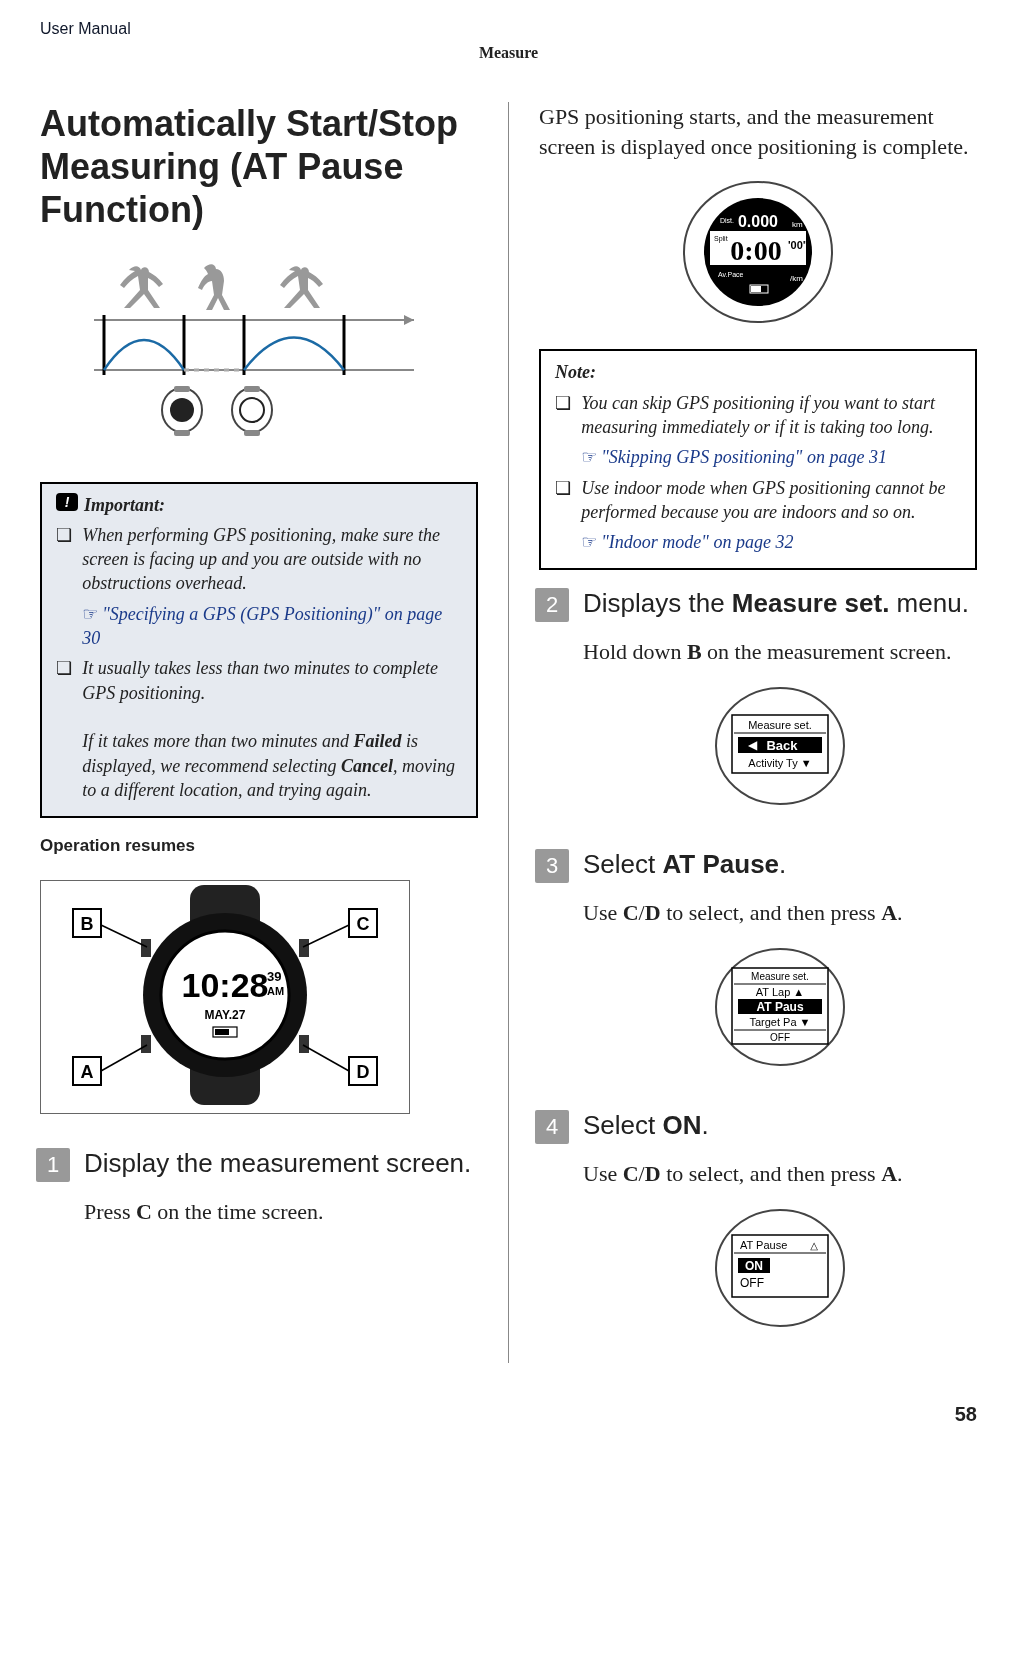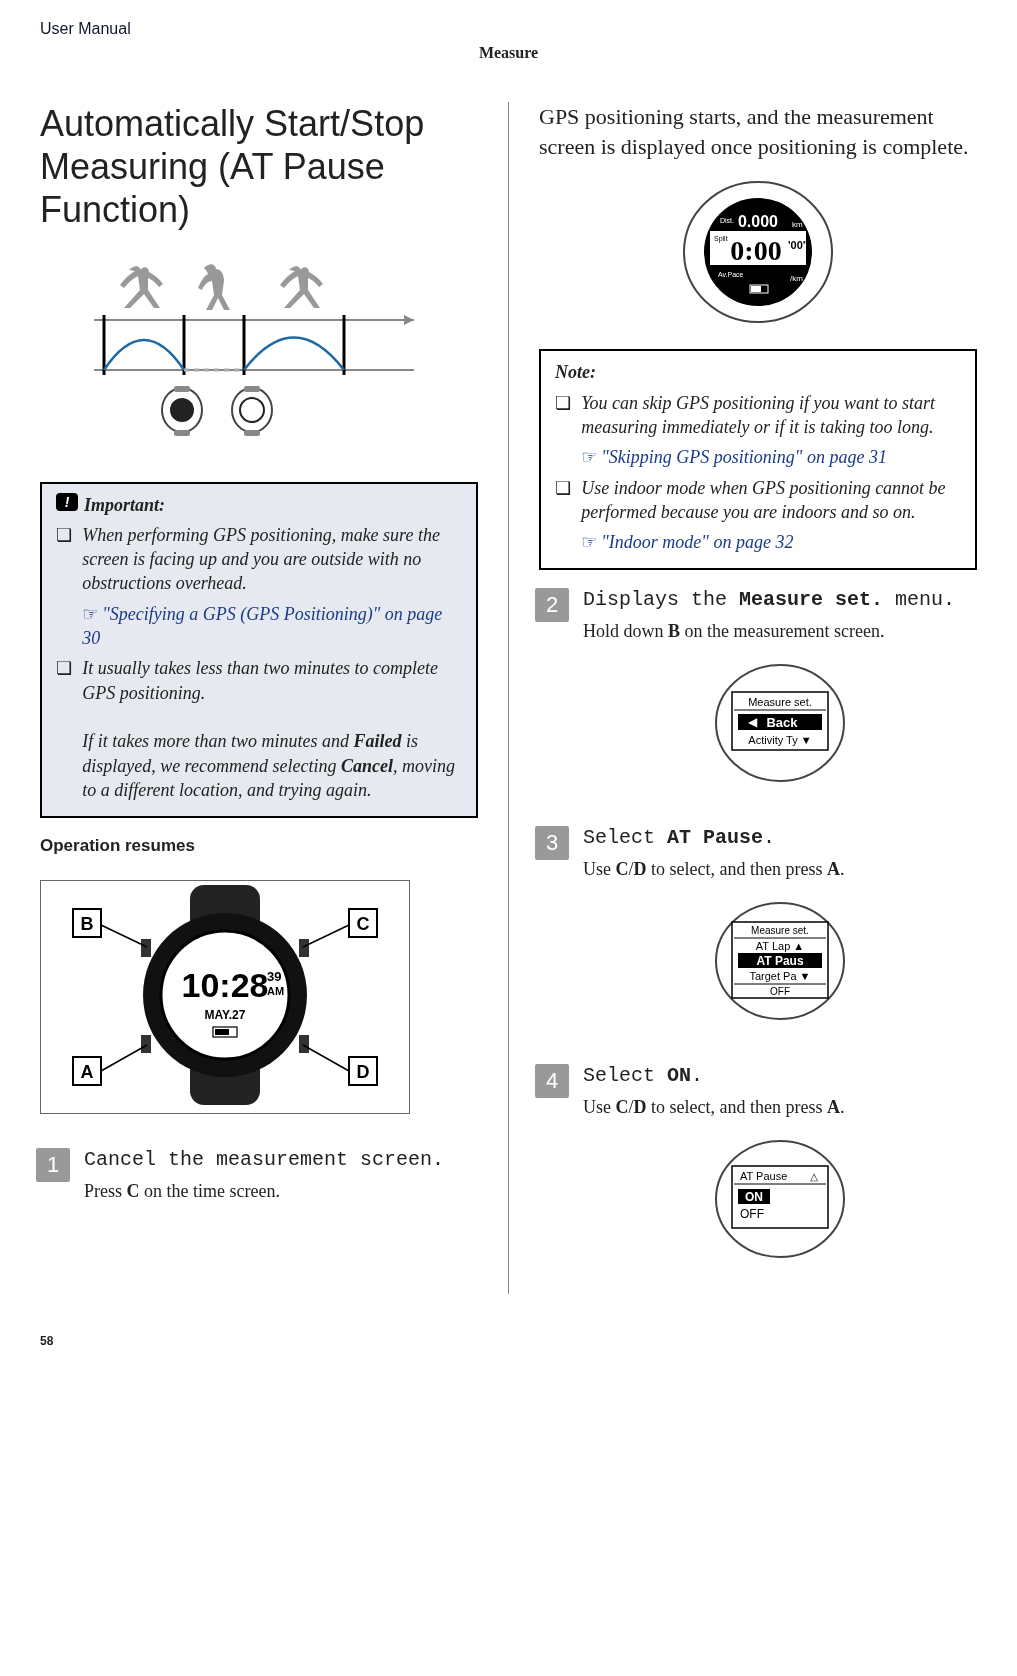--- a/index.html
+++ b/index.html
@@ -34,21 +34,21 @@
   }
   .col-left { padding-right: 10px; }
   .col-right { padding-left: 10px; }
   .divider {
     width: 1px;
     background: #888;
   }
   h1 {
     font-family: "Segoe UI", Arial, sans-serif;
     font-size: 36px;
-    font-weight: 400;
+    font-weight: 700;
     line-height: 1.2;
     margin-bottom: 28px;
   }
   p { font-size: 22px; line-height: 1.35; margin-bottom: 14px; }
   .figure-center { text-align: center; margin: 16px 0; }
   .callout {
     border: 2px solid #000;
     padding: 9px 14px 14px;
     margin: 18px 0;
     font-style: italic;
@@ -99,30 +99,30 @@
     border-radius: 2px;
     display: flex;
     align-items: center;
     justify-content: center;
     flex-shrink: 0;
     margin-left: -40px;
   }
   .col-left .step-num, .col-right .step-num { margin-left: -4px; }
   .step-body { flex: 1; }
   .step-title {
-    font-family: Liberation Mono, monospace;
+    font-family: Liberation Sans, sans-serif;
+    font-size: 26px;
+    margin-bottom: 10px;
+  }
+  .step-desc { font-size: 22px; margin-bottom: 12px; margin-top: 20px; }
+  .page-num {
+    font-family: "Segoe UI", Arial, sans-serif;
+    font-weight: 700;
+    text-align: right;
     font-size: 20px;
-    margin-bottom: 10px;
-  }
-  .step-desc { font-size: 18px; margin-bottom: 12px; }
-  .page-num {
-    font-family: "Segoe UI", Arial, sans-serif;
-    font-weight: 700;
-    text-align: left;
-    font-size: 12px;
     margin-top: 40px;
   }
   
   .pause-diagram {
     width: 350px; height: 200px;
   }
   .watch-face {
     width: 200px; height: 150px;
   }
   .watch-small { width: 180px; height: 130px; }
@@ -240,21 +240,21 @@
         <rect x="304" y="24" width="28" height="28" fill="#fff" stroke="#000" stroke-width="2"></rect>
         <text x="318" y="45" font-family="Arial" font-size="18" font-weight="700" text-anchor="middle">C</text>
         <rect x="304" y="172" width="28" height="28" fill="#fff" stroke="#000" stroke-width="2"></rect>
         <text x="318" y="193" font-family="Arial" font-size="18" font-weight="700" text-anchor="middle">D</text>
       </svg>
     </div>
 
     <div class="step">
       <div class="step-num">1</div>
       <div class="step-body">
-        <div class="step-title">Cancel the measurement screen.</div>
+        <div class="step-title">Display the measurement screen.</div>
         <div class="step-desc">
           <span>Press </span><strong class="b">C</strong><span> on the time screen.</span>
         </div>
       </div>
     </div>
   </div>
 
   <div class="divider"></div>
 
   <div class="col col-right">

